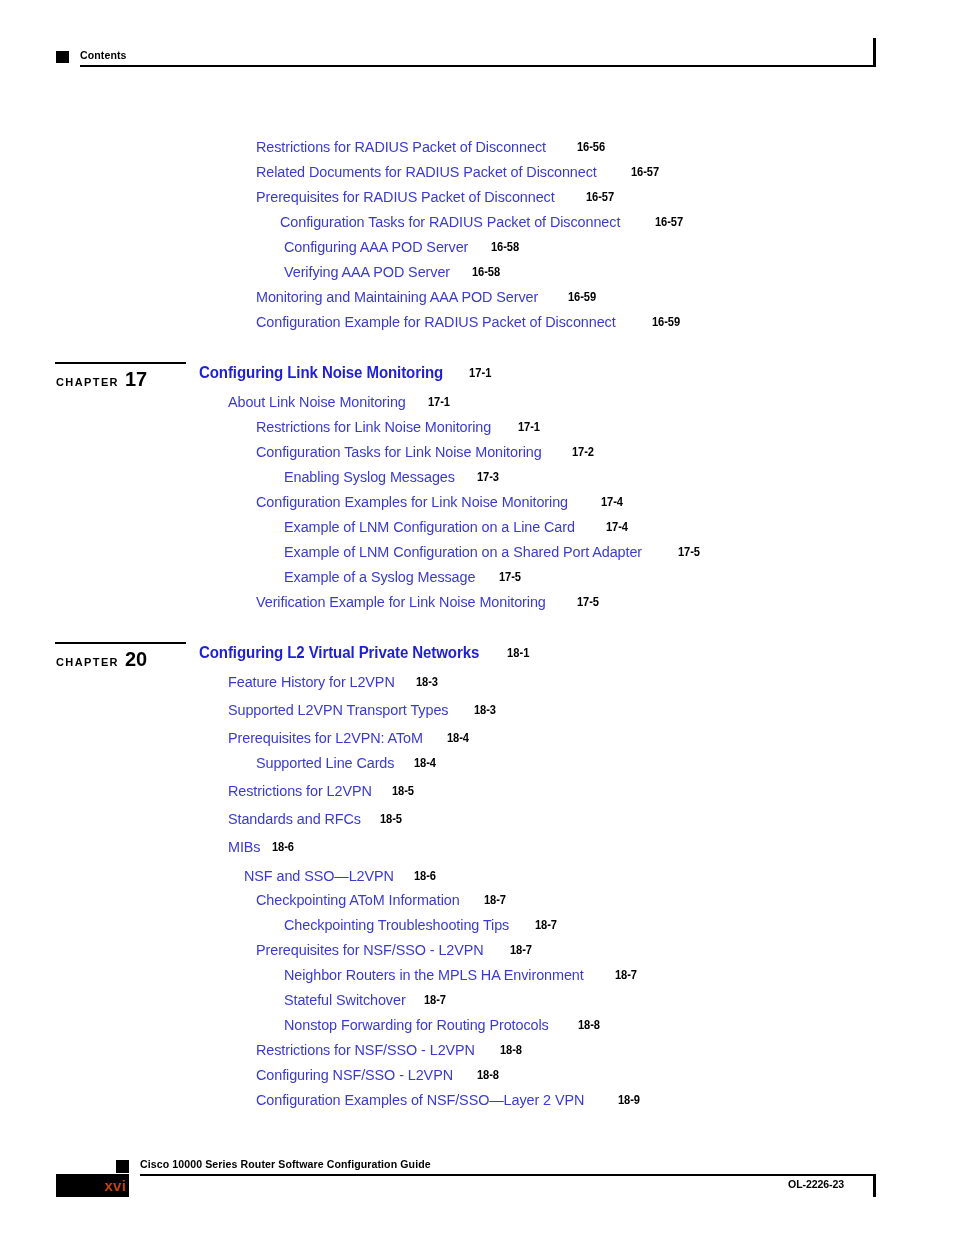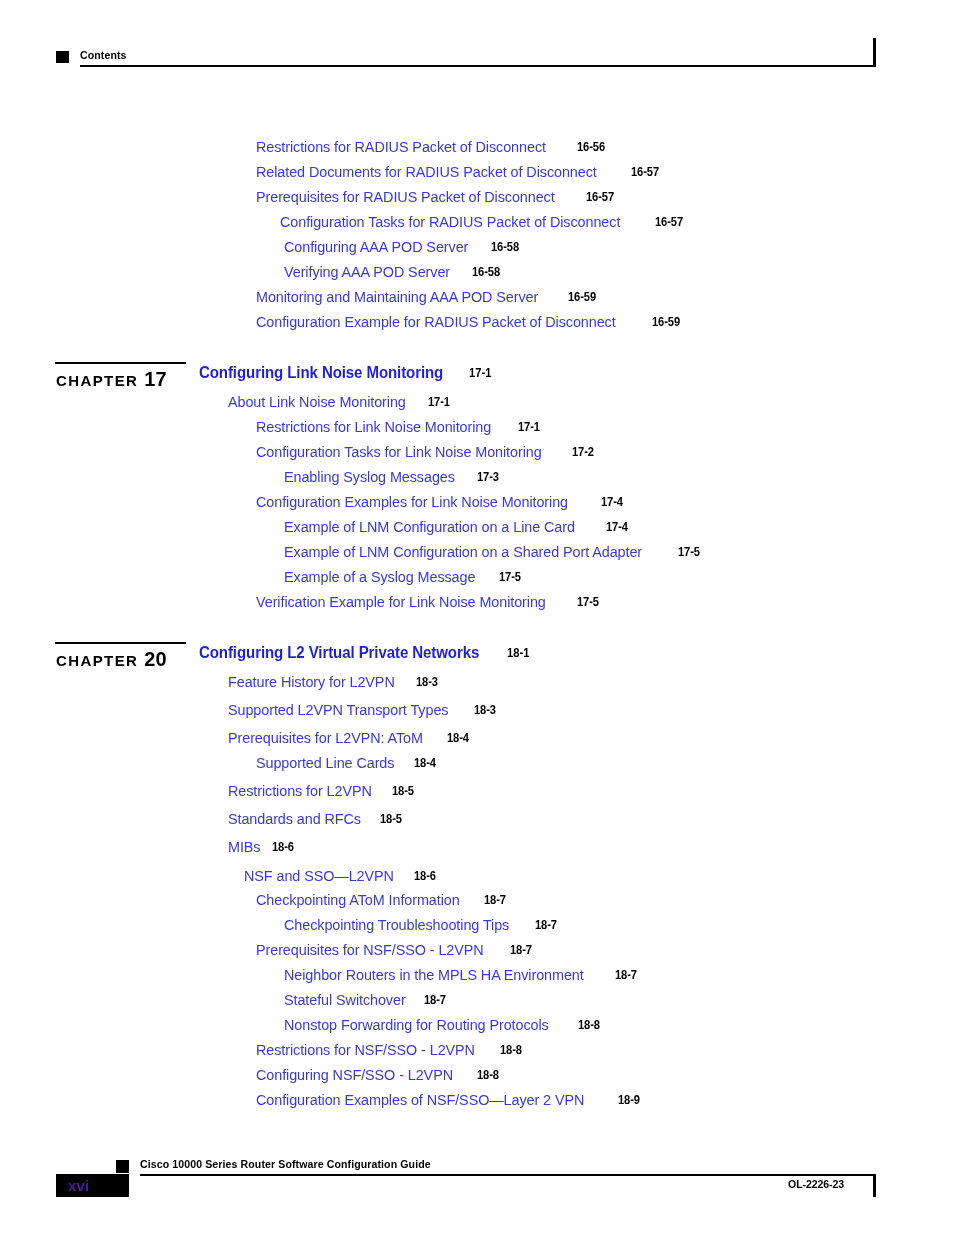--- a/index.html
+++ b/index.html
@@ -106,21 +106,21 @@
     position: absolute;
     height: 2px;
     background: #000000;
   }
   .chapter-label {
     position: absolute;
     white-space: nowrap;
     color: #000000;
   }
   .chapter-label .cword {
-    font-size: 15px;
+    font-size: 11px;
     font-weight: bold;
     letter-spacing: 1.4px;
     text-transform: uppercase;
     display: inline-block;
     vertical-align: baseline;
   }
   .chapter-label .cnum {
     font-size: 20px;
     font-weight: bold;
     letter-spacing: 0;
@@ -202,27 +202,27 @@
   .footer-pagebox {
     position: absolute;
     left: 56px;
     top: 1174px;
     width: 73px;
     height: 24px;
     background: #000000;
   }
   .footer-pagenum {
     position: absolute;
-    left: 68px;
+    left: 60px;
     top: 1177px;
     width: 66px;
-    text-align: left;
+    text-align: right;
     font-size: 15px;
     font-weight: bold;
-    color: #4c1d95;
+    color: #c2410c;
     letter-spacing: 0.2px;
   }
   .footer-doc {
     position: absolute;
     left: 788px;
     top: 1178px;
     font-size: 11.5px;
     font-weight: bold;
     color: #000000;
     letter-spacing: -0.1px;

